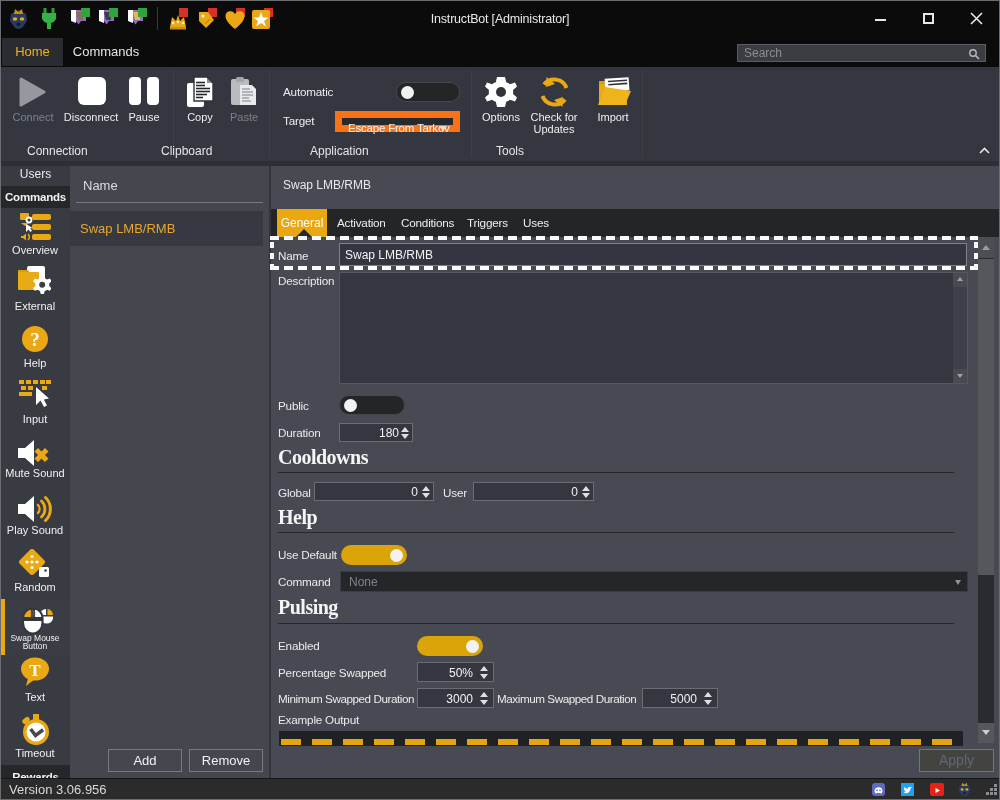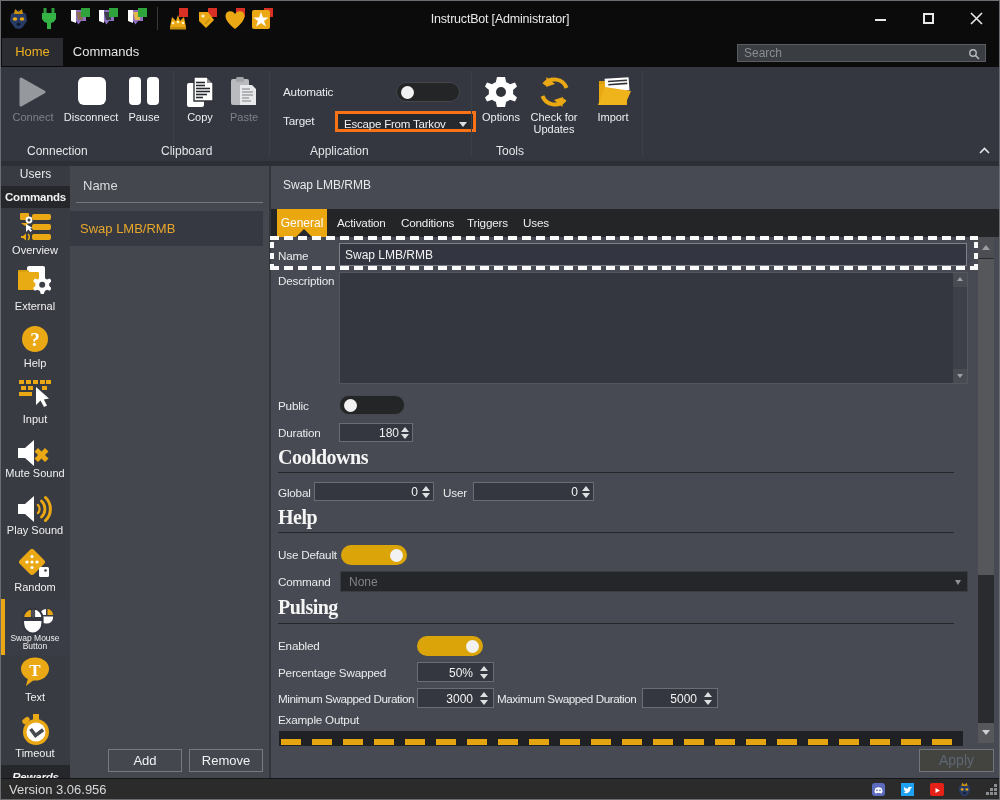--- a/index.html
+++ b/index.html
@@ -28,21 +28,21 @@
 .griblabel { top:143px; color:#E4E6E8; font-size:12px; text-align:left; }
 .dis { color:#7E8186 !important; }
 
 #sidebar { left:0; top:165px; width:69px; height:612px; background:#383B42; }
 #userstab { left:0; top:165px; width:69px; height:20px; color:#E8EAEC; font-size:12px;
   text-align:center; line-height:17px; }
 #cmdstab { left:0; top:185px; width:69px; height:22px; background:#26272B; color:#F2F2F2;
   font-size:11.5px; font-weight:bold; text-align:center; line-height:23px; letter-spacing:-0.2px; }
 .sideitem { left:0; width:68px; text-align:center; color:#F0F0F0; font-size:11px; }
 #rewardstab { left:0; top:764px; width:69px; height:13px; background:#26272B; color:#F2F2F2;
-  font-size:11.5px; font-weight:bold; text-align:center; line-height:24px; letter-spacing:-0.2px; overflow:hidden;font-style:italic; }
+  font-size:11.5px; font-weight:bold; text-align:center; line-height:24px; letter-spacing:-0.2px; overflow:hidden; }
 
 #listpanel { left:69px; top:165px; width:199px; height:612px; background:#45474E; }
 #listdivider { left:268px; top:165px; width:2px; height:612px; background:#33353C; }
 #namehdr { left:82px; top:177px; color:#DADCDE; font-size:13px; }
 #namehr { left:75px; top:201px; width:187px; height:1px; background:#75787D; }
 #listrow { left:69px; top:210px; width:193px; height:35px; background:#363942; }
 #listrowtext { left:79px; top:220px; color:#E8A72B; font-size:13px; }
 .btn { background:transparent; border:1px solid #777A7F; color:#F0F2F4; font-size:13px;
   text-align:center; }
 
@@ -188,21 +188,21 @@
     <line x1="12" y1="25" x2="21" y2="25"></line>
   </g>
 </svg>
 <div class="abs riblabel dis" style="left:214px; width:58px;">Paste</div>
 <div class="abs rsep" style="left:268px;"></div>
 <div class="abs lbl" style="left:282px; top:84px;">Automatic</div>
 <div class="abs toggle-off" style="left:395px; top:81px; width:64px; height:20px; border:1px solid #44474C;">
     <div class="knob" style="left:4px; top:2.5px;"></div>
   </div>
 <div class="abs lbl" style="left:282px; top:113px;">Target</div>
-<div class="abs" style="left:334px; top:110px; width:141px; height:21px; background:#26292E; border:3px solid #f97316;">
+<div class="abs" style="left:334px; top:110px; width:125px; height:21px; background:#26292E; border:7px solid #f97316;">
   <div class="abs" style="left:6px; top:4px; color:#F2F2F2; font-size:11.5px; letter-spacing:-0.2px;">Escape From Tarkov</div>
   <div class="abs darr" style="right:6px; top:8px;"></div>
 </div>
 <div class="abs rsep" style="left:470px;"></div>
 <svg class="abs" style="left:483px; top:75px;" width="34" height="34" viewBox="0 0 34 34">
   <path fill="#FFFFFF" d="M17 1 L21 1 L22.2 6.2 A11.5 11.5 0 0 1 25.9 8.3 L31 6.6 L33 10.4 L29 14 A11.5 11.5 0 0 1 29 18 L33 21.6 L31 25.4 L25.9 23.7 A11.5 11.5 0 0 1 22.2 25.8 L21 31 L13 31 L11.8 25.8 A11.5 11.5 0 0 1 8.1 23.7 L3 25.4 L1 21.6 L5 18 A11.5 11.5 0 0 1 5 14 L1 10.4 L3 6.6 L8.1 8.3 A11.5 11.5 0 0 1 11.8 6.2 L13 1 Z"></path>
   <circle cx="17" cy="16" r="5" fill="#303338"></circle>
 </svg>
 <div class="abs riblabel" style="left:471px; width:58px;">Options</div>
 <svg class="abs" style="left:536px; top:74px;" width="35" height="34" viewBox="0 0 35 34">

